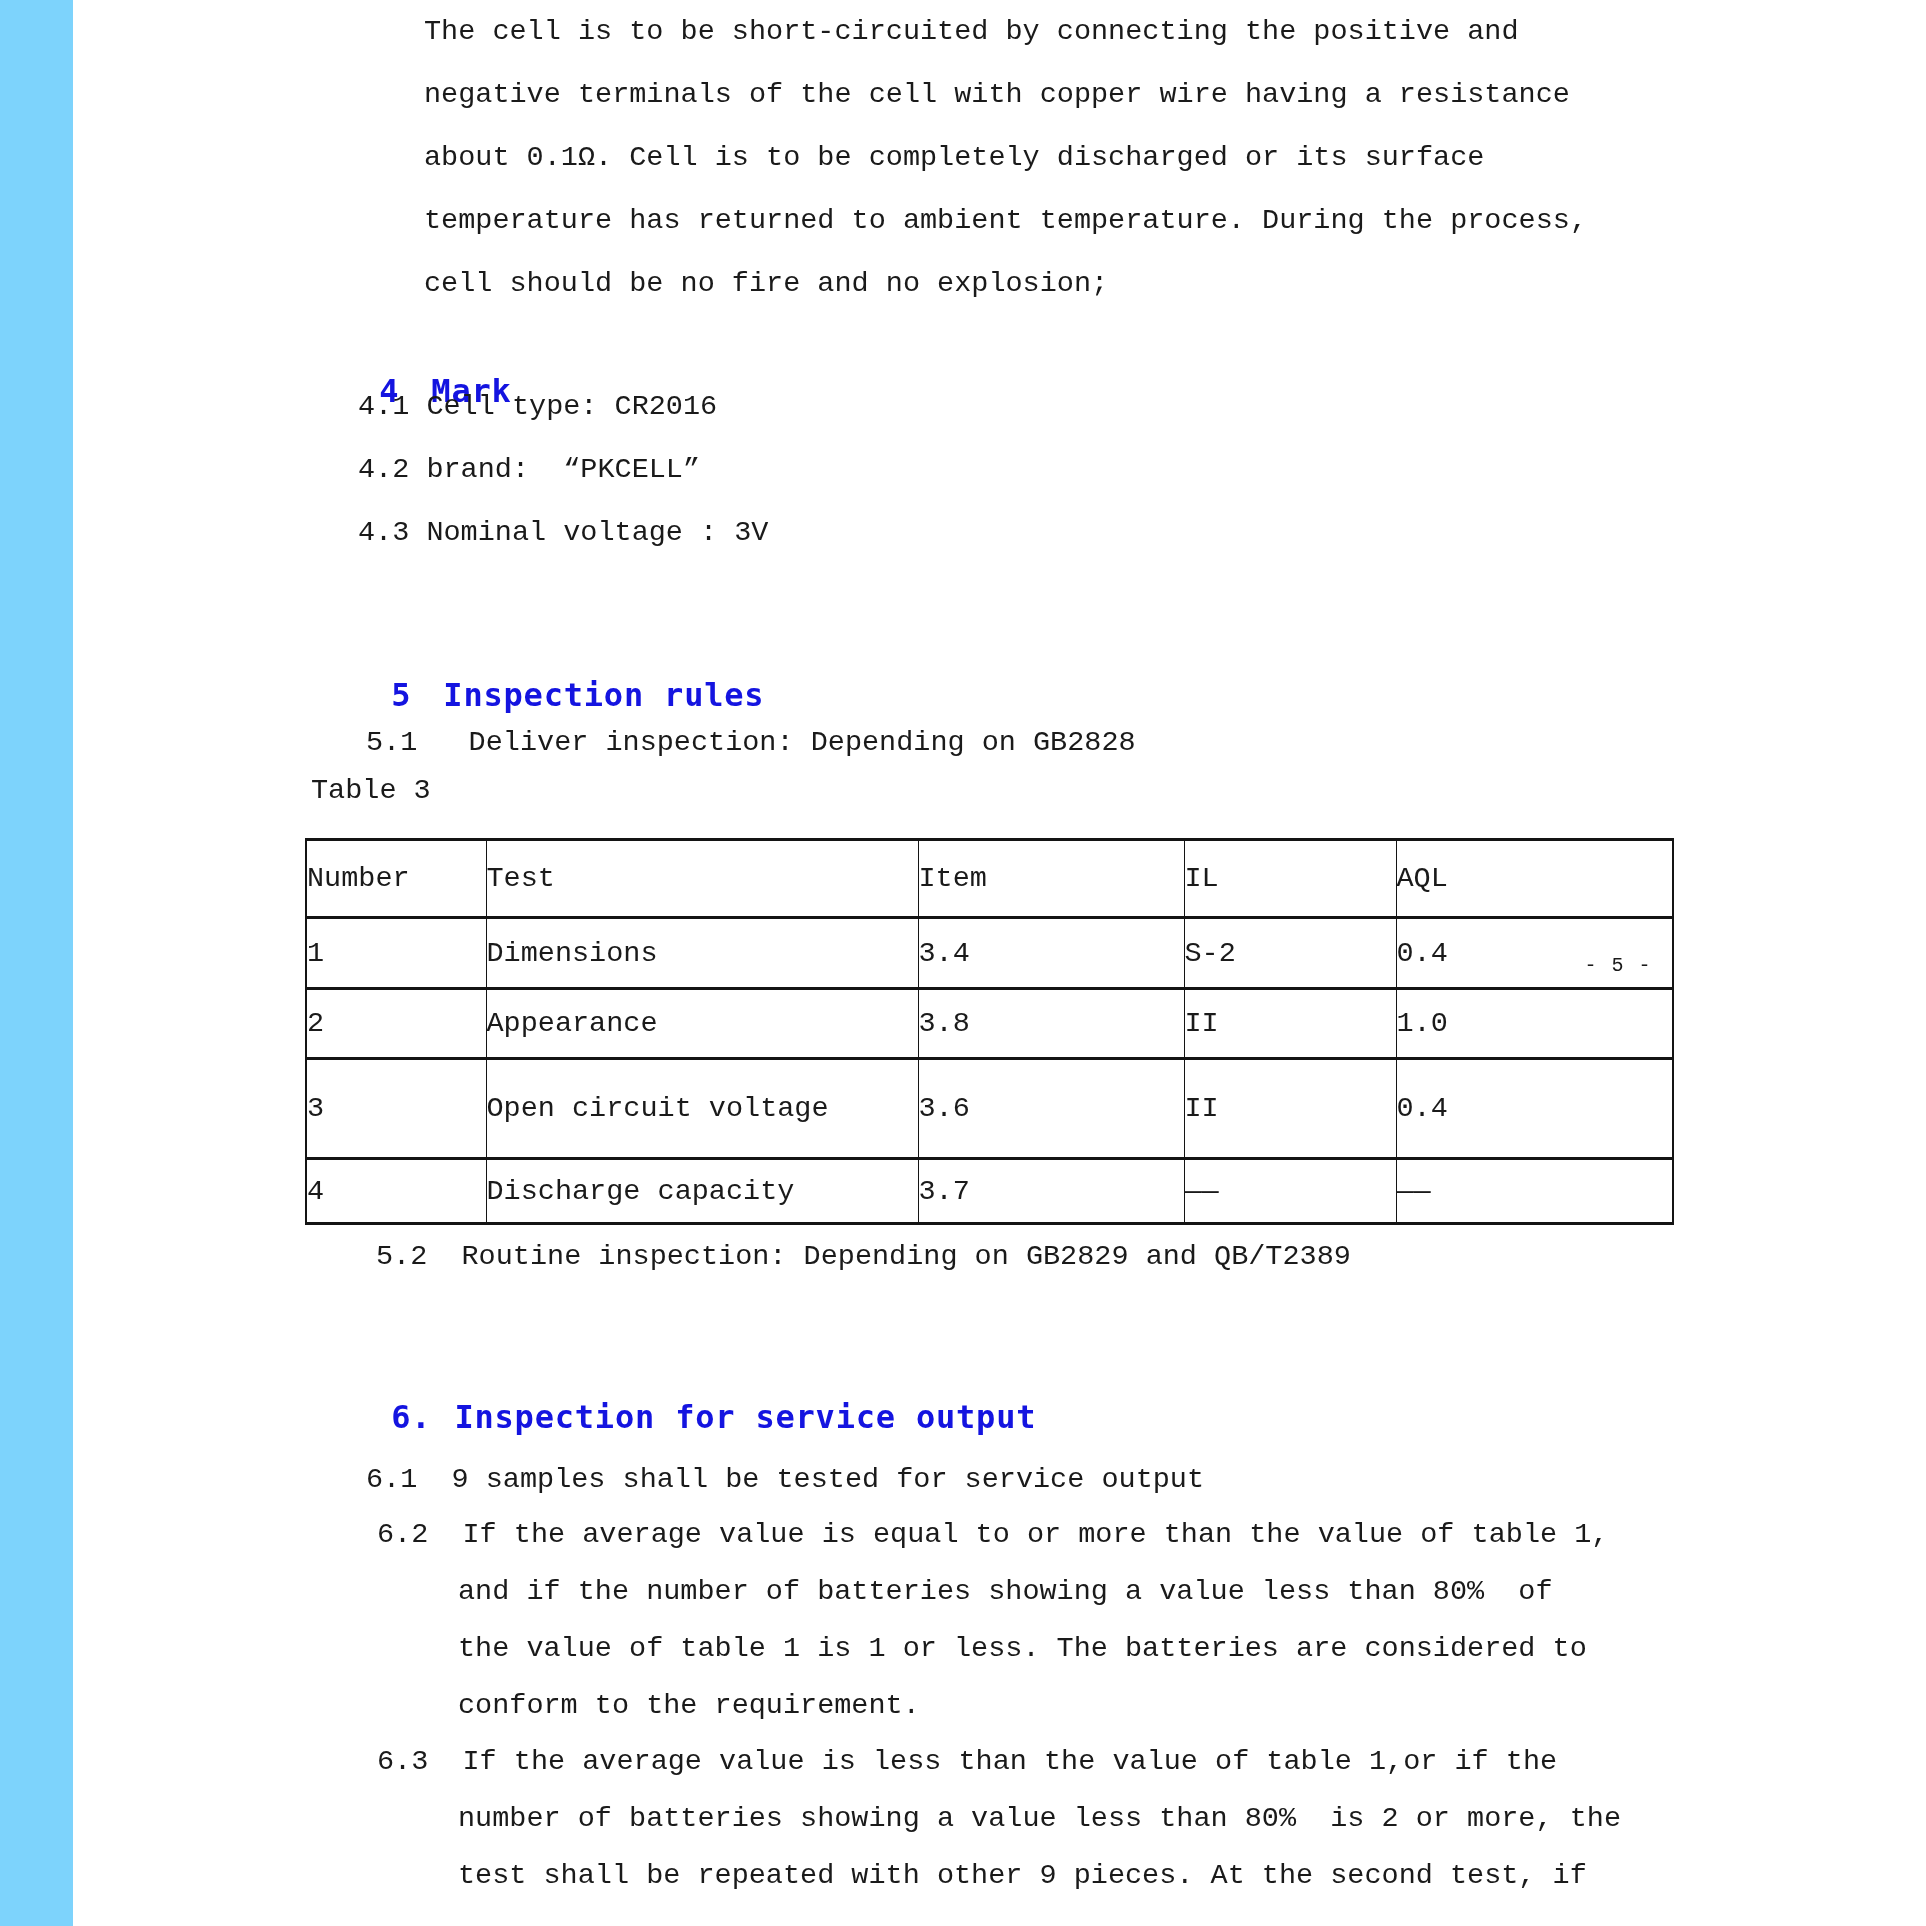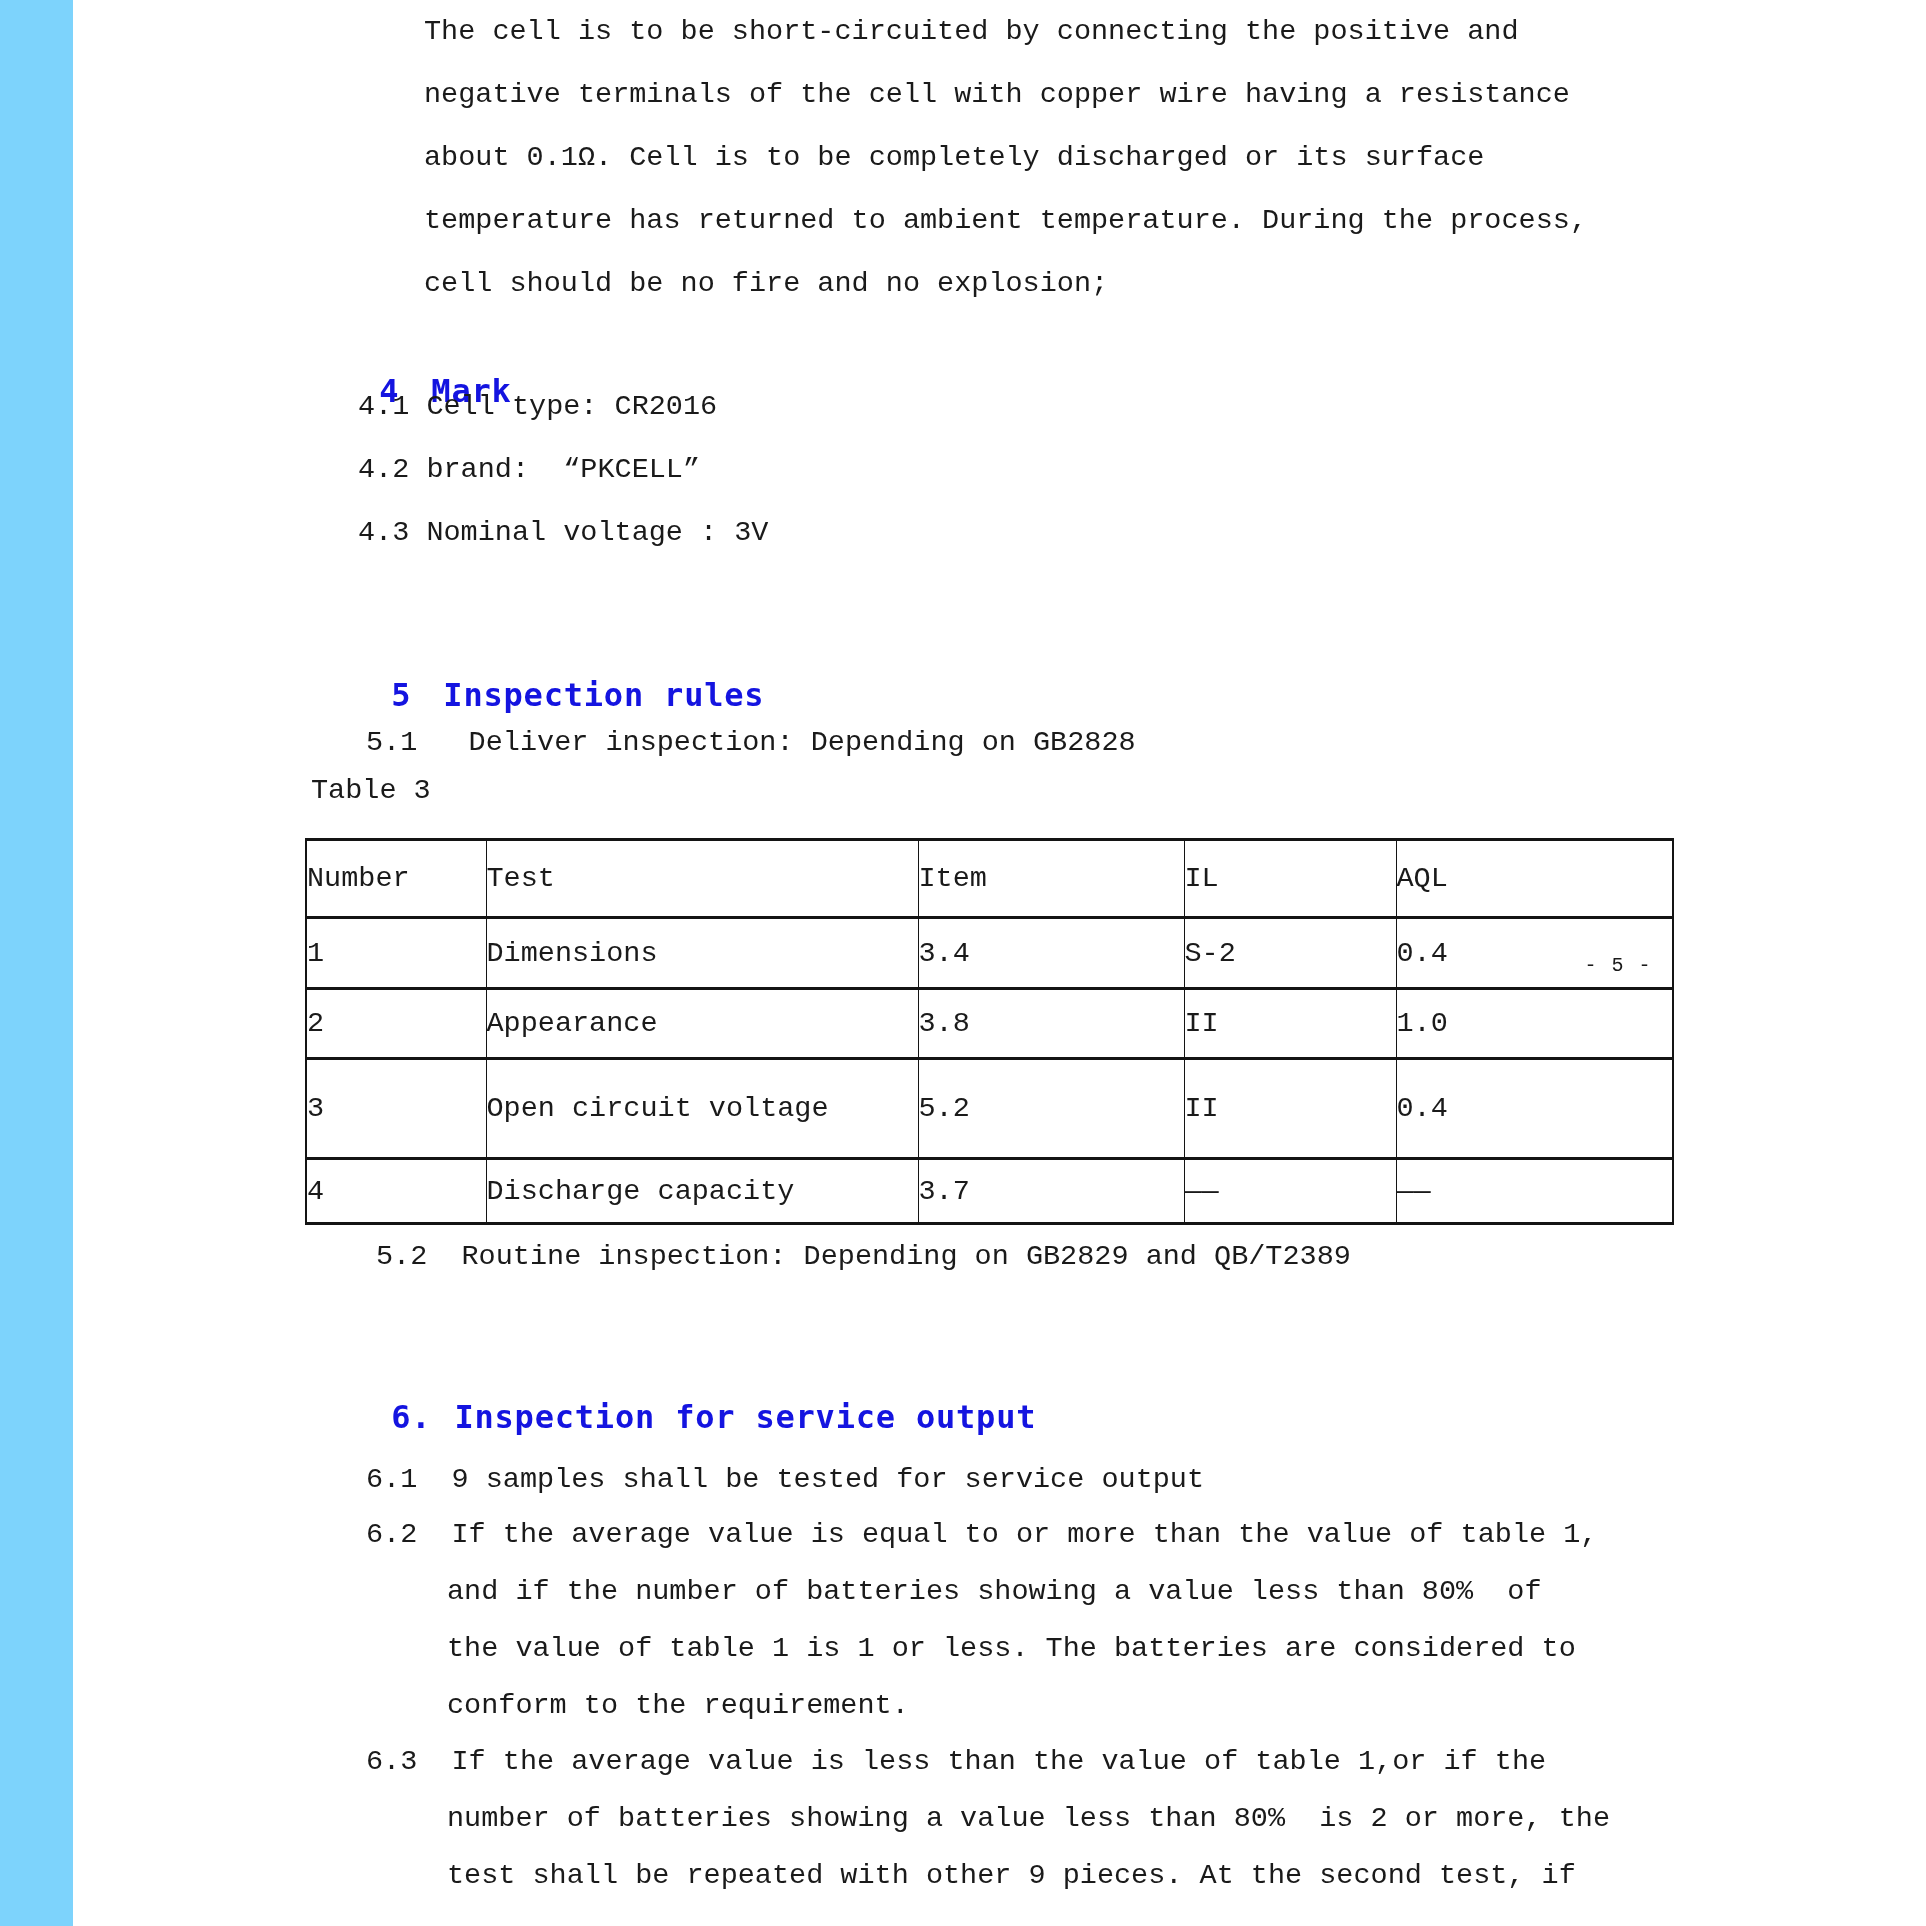--- a/index.html
+++ b/index.html
@@ -23,21 +23,21 @@
   .heading{
     font-family:"DejaVu Sans Mono","Liberation Mono",monospace;
     font-weight:bold;
     font-size:32px;line-height:48px;
     color:#1414e0;
     white-space:pre;
     letter-spacing:0.8px;
   }
   .heading .h-num{display:inline-block;margin-right:32px;}
   .heading .h-num-6{display:inline-block;margin-right:23px;}
-  .para-hang{font-size:28.5px;line-height:57px;}
+  .para-hang{font-size:28.5px;line-height:57px;margin-left:11px;}
   .para-hang .line{padding-left:81px;}
   .para-hang .line.first{padding-left:0;}
   table.t3{
     position:absolute;left:305px;top:838px;
     width:1367px;
     border-collapse:collapse;
     table-layout:fixed;
     font-size:28.5px;
     border:2.3px solid #141414;
   }
@@ -118,21 +118,21 @@
     <tr style="height:70px">
       <td>2</td>
       <td>Appearance</td>
       <td>3.8</td>
       <td>II</td>
       <td>1.0</td>
     </tr>
     <tr style="height:100px">
       <td>3</td>
       <td>Open circuit voltage</td>
-      <td>5.2</td>
+      <td>3.6</td>
       <td>II</td>
       <td>0.4</td>
     </tr>
     <tr style="height:65px">
       <td>4</td>
       <td>Discharge capacity</td>
       <td>3.7</td>
       <td>——</td>
       <td>——</td>
     </tr>

